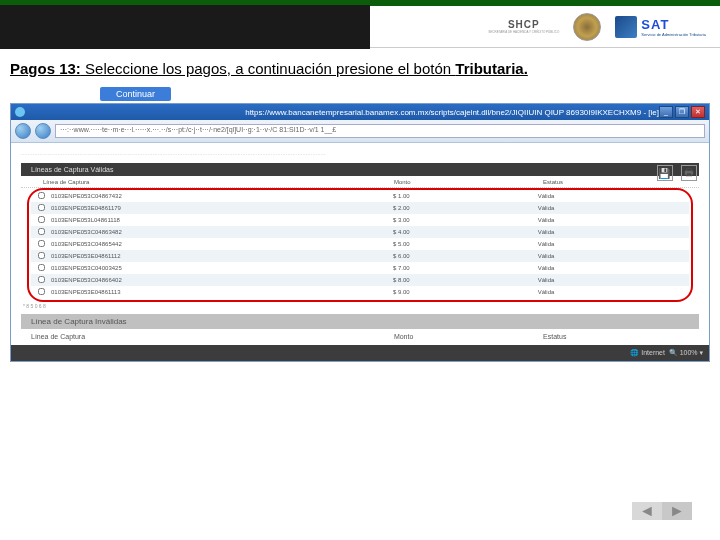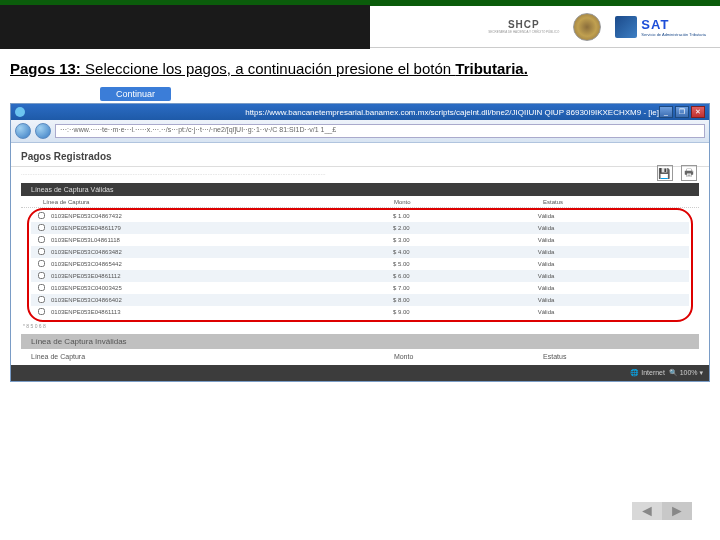--- a/index.html
+++ b/index.html
@@ -107,21 +107,20 @@
   <div class="nav-bar">
     <span class="nav-btn"></span>
     <span class="nav-btn"></span>
     <span class="addr">···:··www.·····te··m·e···l.·····x.···.··/s···pt:/c·j··t···/·ne2/[ql]UI··g:·1··v·/C    81:SI1D··v/1  1__£</span>
   </div>
   <div class="content-area">
     <div class="action-icons">
       <span>💾</span>
       <span>🖶</span>
     </div>
-    <div class="pagos-header">Pagos Registrados</div>
     <div class="subtext">·······················································································································································································</div>
     <div class="section-bar">Líneas de Captura Válidas</div>
     <div class="table-box">
       <div class="thead-row">
         <div class="col1">Línea de Captura</div>
         <div class="col2">Monto</div>
         <div class="col3">Estatus</div>
       </div>
       <div class="red-circle" id="rows-container">
           <div class="row">

